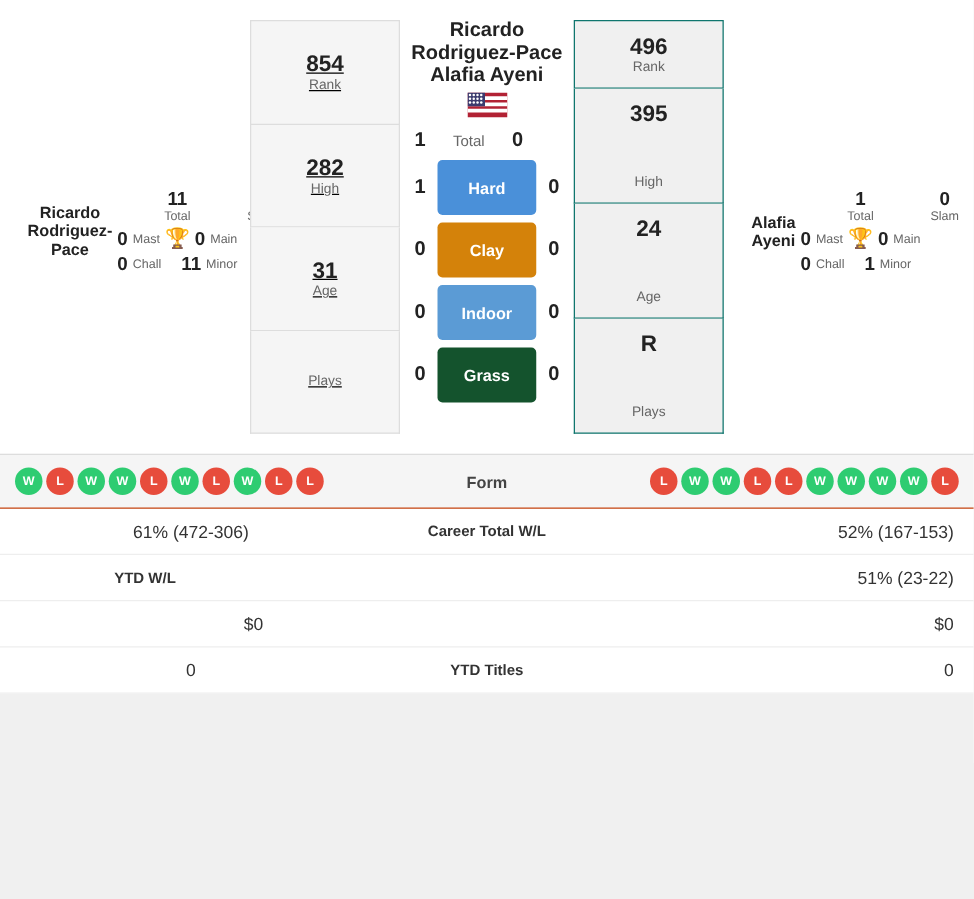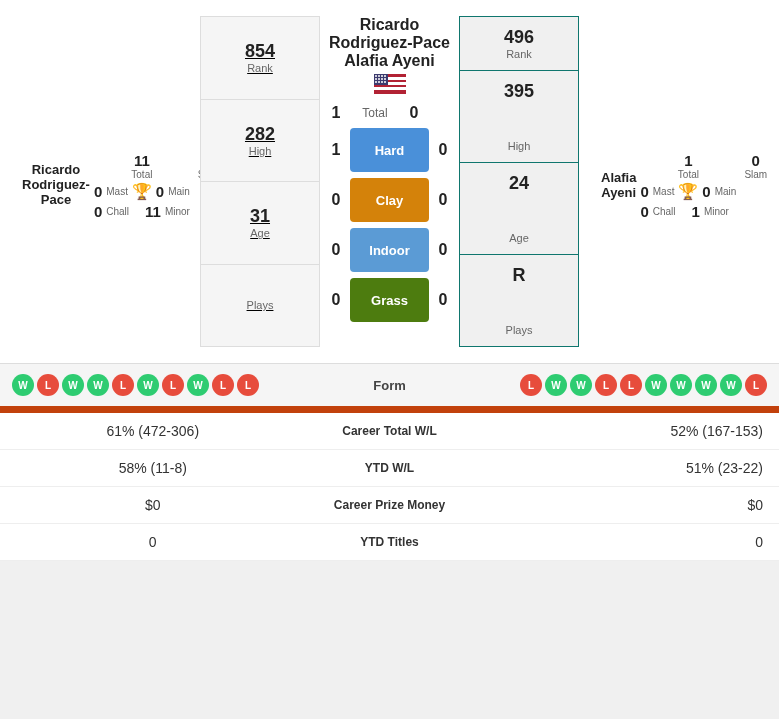--- a/index.html
+++ b/index.html
@@ -166,21 +166,21 @@
       font-size: 13px;
       cursor: pointer;
       display: flex;
       align-items: center;
       justify-content: center;
     }
 
     .btn-hard { background: #4a90d9; }
     .btn-clay { background: #d4820a; text-align: center; }
     .btn-indoor { background: #5b9bd5; }
-    .btn-grass { background: #4d7c0f; }
+    .btn-grass { background: #14532d; }
 
     
     .right-block {
       display: flex;
       flex-direction: column;
       gap: 0;
       width: 120px;
       flex-shrink: 0;
     }
 
@@ -253,21 +253,21 @@
       font-size: 10px;
       font-weight: bold;
       color: white;
     }
 
     .badge-w { background: #2ecc71; }
     .badge-l { background: #e74c3c; }
 
     
     .stats-rows {
-      border-top: 7px solid #c2410c;
+      border-top: 1px solid #c2410c;
     }
 
     .stats-row {
       display: flex;
       align-items: center;
       border-bottom: 1px solid #eee;
       padding: 10px 16px;
     }
 
     .stats-row-left {
@@ -551,27 +551,25 @@
       </div>
   </div>
 
   <div class="stats-rows" id="stats-rows-container">
       <div class="stats-row">
         <div class="stats-row-left">61% (472-306)</div>
         <div class="stats-row-center">Career Total W/L</div>
         <div class="stats-row-right">52% (167-153)</div>
       </div>
       <div class="stats-row">
-        <div class="stats-row-left">58% (11-8)</div>
         <div class="stats-row-center">YTD W/L</div>
         <div class="stats-row-right">51% (23-22)</div>
       </div>
       <div class="stats-row">
         <div class="stats-row-left">$0</div>
-        <div class="stats-row-center">Career Prize Money</div>
         <div class="stats-row-right">$0</div>
       </div>
       <div class="stats-row">
         <div class="stats-row-left">0</div>
         <div class="stats-row-center">YTD Titles</div>
         <div class="stats-row-right">0</div>
       </div>
     </div>
 
 </div>

